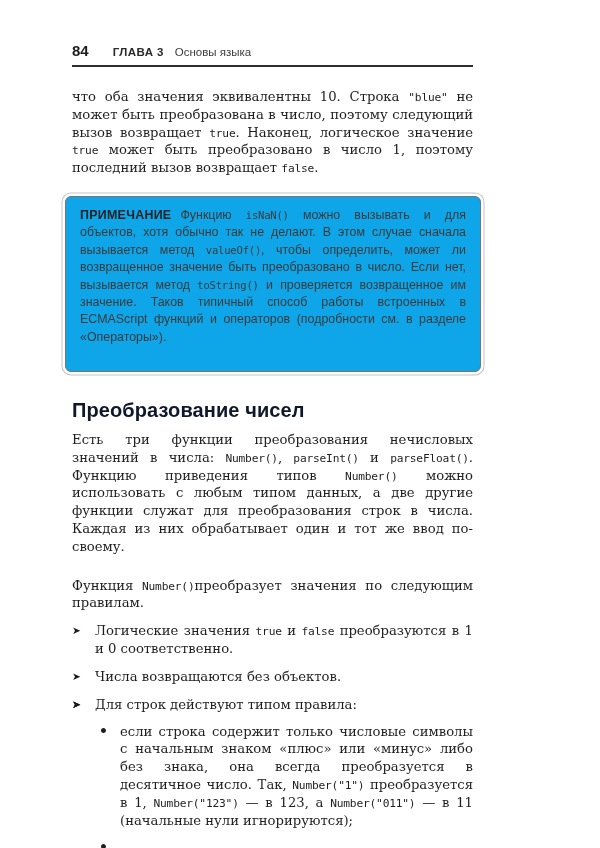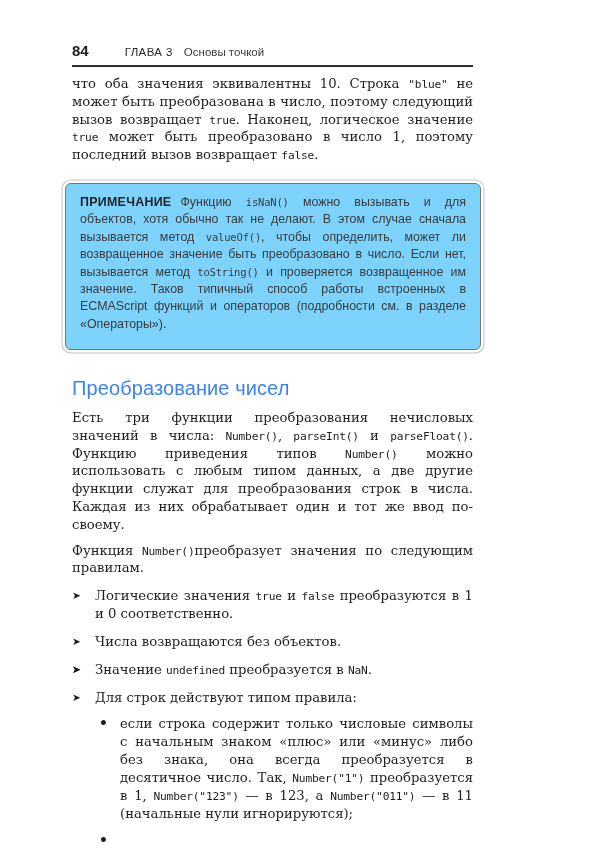--- a/index.html
+++ b/index.html
@@ -19,57 +19,57 @@
     display: flex;
     align-items: baseline;
     font-family: "Liberation Sans", sans-serif;
   }
   .pagenum {
     font-size: 15px;
     font-weight: 700;
     color: #1c1c1c;
   }
   .chapter-label {
-    margin-left: 36px;
+    margin-left: 24px;
     font-size: 11.5px;
-    font-weight: 400;
+    font-weight: 700;
     letter-spacing: 0.4px;
     color: #2a2a2a;
   }
   .chapter-title {
     margin-left: 11px;
     font-size: 11.5px;
     font-weight: 400;
     color: #3c3c3c;
   }
   .head-rule {
     border: none;
     border-top: 2px solid #2e2e2e;
     margin: 6px 0 0 0;
   }
   
   .body-par {
-    margin: 8px 0 0 0;
+    margin: 21px 0 0 0;
     font-size: 13.2px;
     line-height: 1.35;
     text-align: justify;
   }
   .code {
     font-family: "DejaVu Sans Mono", monospace;
     font-size: 0.85em;
     letter-spacing: -0.2px;
   }
   
   .note-box {
     margin: 19px -8px 0 -7px;
-    background: #7dd3fc;
+    background: #0ea5e9;
     border: 1.5px solid #767676;
     border-radius: 6px;
     box-shadow: 0 0 0 2.5px #ffffff, 0 0 0 3.5px #c3c3c3;
-    padding: 10px 14px 16px 14px;
+    padding: 10px 14px 25px 14px;
     box-sizing: border-box;
   }
   .note-text {
     margin: 0;
     font-family: "Liberation Sans", sans-serif;
     font-size: 12.4px;
     line-height: 1.4;
     color: #3b3b3b;
     text-align: justify;
   }
@@ -77,22 +77,22 @@
     font-weight: 700;
     color: #222222;
     letter-spacing: 0.3px;
     margin-right: 9px;
   }
   
   .section-title {
     margin: 27px 0 0 0;
     font-family: "Liberation Sans", sans-serif;
     font-size: 20px;
-    font-weight: 400;
-    color: #3b82f6;
+    font-weight: 700;
+    color: #0f172a;
     letter-spacing: 0.1px;
   }
   .section-title + .body-par { margin-top: 9px; }
   
   ul.rule-list, ul.dot-list {
     list-style: none;
     margin: 4px 0 0 0;
     padding: 0;
   }
   ul.rule-list > li {
@@ -130,41 +130,41 @@
   }
 </style>
 </head>
 <body>
 
 <div class="page">
 
   <header class="running-head">
     <span class="pagenum">84</span>
     <span class="chapter-label">ГЛАВА 3</span>
-    <span class="chapter-title">Основы точкой</span>
+    <span class="chapter-title">Основы языка</span>
   </header>
   <hr class="head-rule">
 
   <p class="body-par"><span>что оба значения эквивалентны 10. Строка </span><span class="code">"blue"</span><span> не может быть преобразована в число, поэтому следующий вызов возвращает </span><span class="code">true</span><span>. Наконец, логическое значение </span><span class="code">true</span><span> может быть преобразовано в число 1, поэтому последний вызов возвращает </span><span class="code">false</span><span>.</span></p>
 
   <aside class="note-box">
     <p class="note-text"><strong class="note-label">ПРИМЕЧАНИЕ</strong><span><span>Функцию </span><span class="code">isNaN()</span><span> можно вызывать и для объектов, хотя обычно так не делают. В этом случае сначала вызывается метод </span><span class="code">valueOf()</span><span>, чтобы определить, может ли возвращенное значение быть преобразовано в число. Если нет, вызывается метод </span><span class="code">toString()</span><span> и проверяется возвращенное им значение. Таков типичный способ работы встроенных в ECMAScript функций и операторов (подробности см. в разделе «Операторы»).</span></span></p>
   </aside>
 
   <h1 class="section-title">Преобразование чисел</h1>
 
   <p class="body-par"><span>Есть три функции преобразования нечисловых значений в числа: </span><span class="code">Number()</span><span>, </span><span class="code">parseInt()</span><span> и </span><span class="code">parseFloat()</span><span>. Функцию приведения типов </span><span class="code">Number()</span><span> можно использовать с любым типом данных, а две другие функции служат для преобразования строк в числа. Каждая из них обрабатывает один и тот же ввод по-своему.</span></p>
 
   <p class="body-par"><span>Функция </span><span class="code">Number()</span><span>преобразует значения по следующим правилам.</span></p>
 
   <ul class="rule-list">
     <li><span class="arrow-marker">➤</span><span><span>Логические значения </span><span class="code">true</span><span> и </span><span class="code">false</span><span> преобразуются в 1 и 0 соответственно.</span></span></li>
     <li><span class="arrow-marker">➤</span><span><span>Числа возвращаются без объектов.</span></span></li>
     <li><span class="arrow-marker">➤</span></li>
-    <li><span class="arrow-marker">➤</span><span><span>Значение </span><span class="code">undefined</span><span> преобразуется в </span><span class="code">NaN</span><span>.</span></span></li>
+    <li><span class="arrow-marker">➤</span></li>
     <li><span class="arrow-marker">➤</span><span><span>Для строк действуют типом правила:</span></span></li>
   </ul>
 
   <ul class="dot-list">
     <li><span class="dot-marker">•</span><span><span>если строка содержит только числовые символы с начальным знаком «плюс» или «минус» либо без знака, она всегда преобразуется в десятичное число. Так, </span><span class="code">Number("1")</span><span> преобразуется в 1, </span><span class="code">Number("123")</span><span> — в 123, а </span><span class="code">Number("011")</span><span> — в 11 (начальные нули игнорируются);</span></span></li>
     <li><span class="dot-marker">•</span></li>
 
   </ul>
 
 </div>

